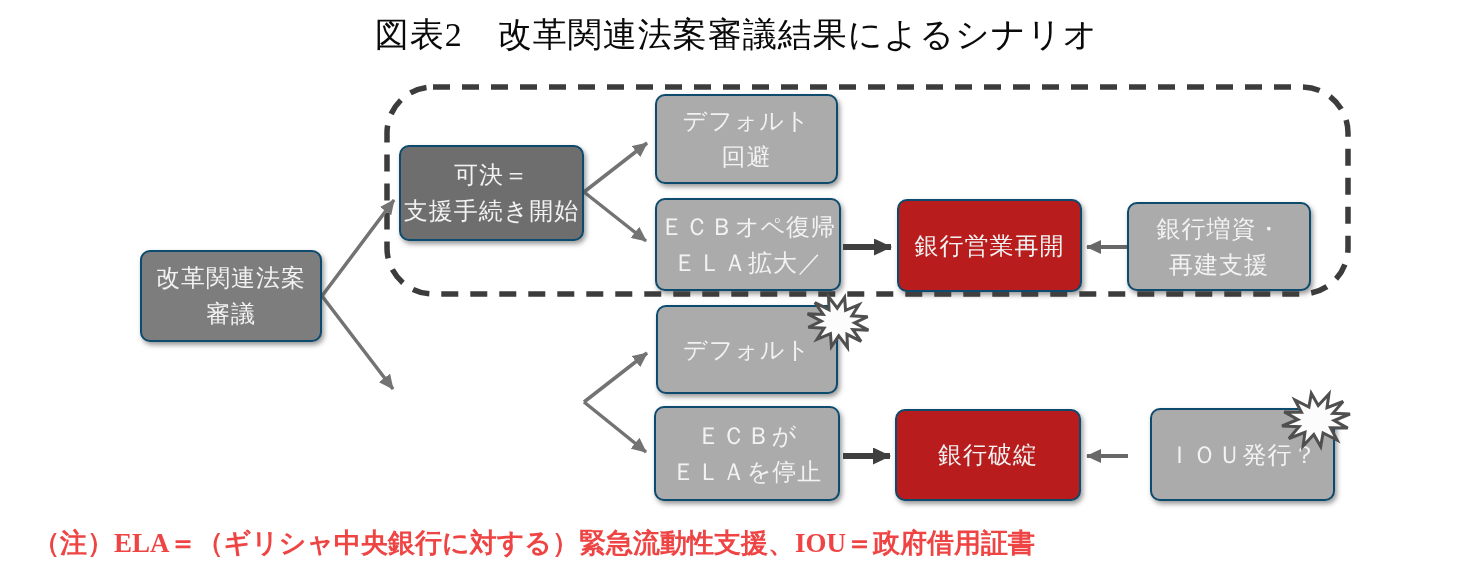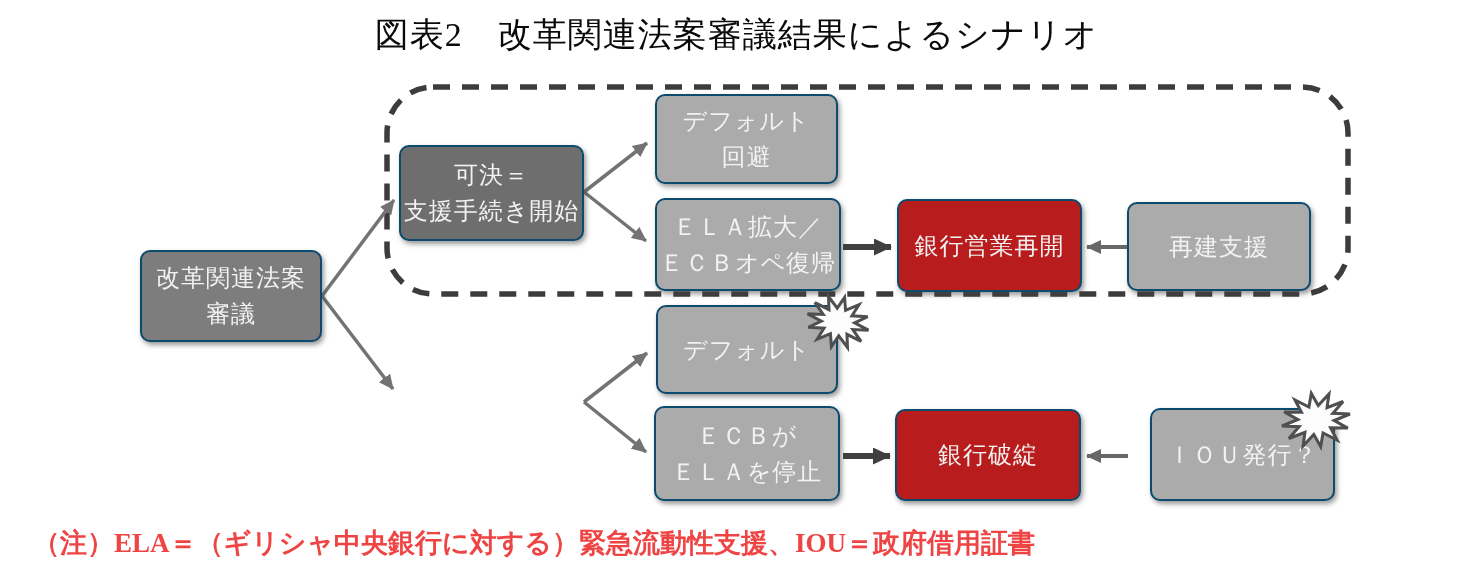--- a/index.html
+++ b/index.html
@@ -91,29 +91,30 @@
     <span>可決＝</span>
     <span>支援手続き開始</span>
   </div>
 
   <div class="box light" style="left:655px;top:94px;width:183px;height:90px;">
     <span>デフォルト</span>
     <span>回避</span>
   </div>
 
   <div class="box light" style="left:655px;top:198px;width:186px;height:93px;">
+    <span>ＥＣＢオペ復帰</span>
     <span>ＥＬＡ拡大／</span>
-    <span>ＥＣＢオペ復帰</span>
   </div>
 
   <div class="box dark" style="left:897px;top:199px;width:185px;height:93px;">
     <span>銀行営業再開</span>
   </div>
 
   <div class="box light" style="left:1127px;top:202px;width:184px;height:89px;">
+    <span>銀行増資・</span>
     <span>再建支援</span>
   </div>
 
 
   <div class="box light" style="left:656px;top:305px;width:182px;height:89px;">
     <span>デフォルト</span>
   </div>
 
   <div class="box light" style="left:654px;top:406px;width:186px;height:95px;">
     <span>ＥＣＢが</span>

